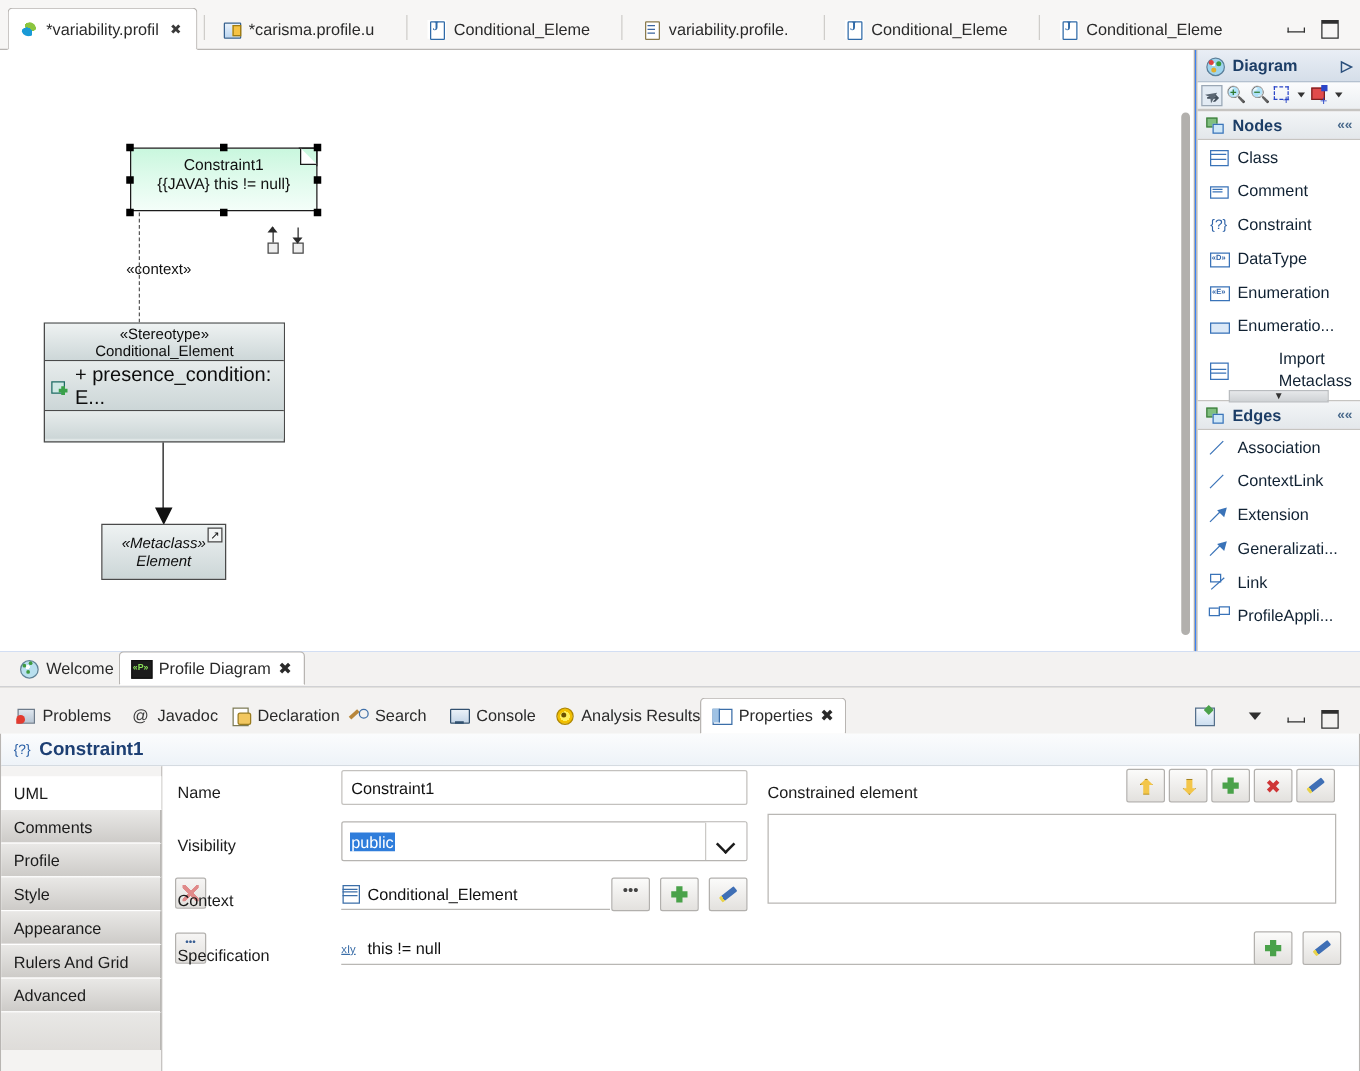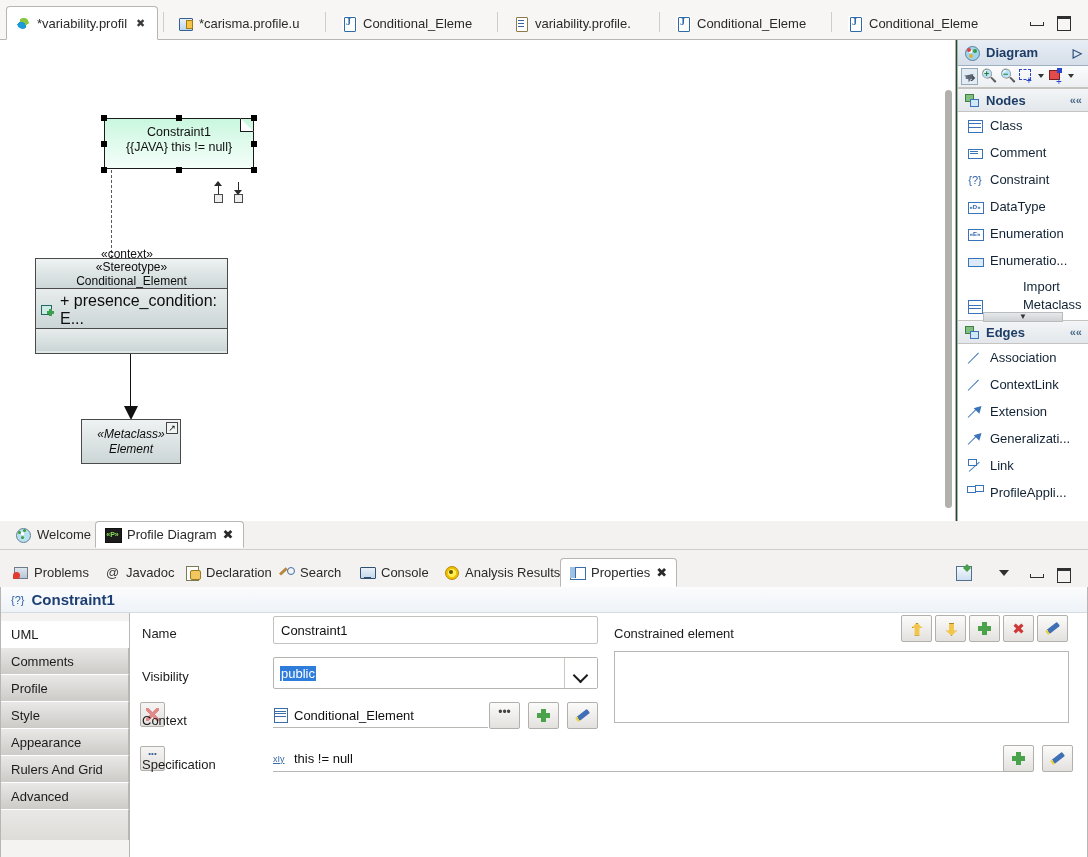--- a/index.html
+++ b/index.html
@@ -7,21 +7,21 @@
   html, body {
     margin: 0; padding: 0;
     width: 1088px; height: 857px;
     overflow: hidden;
     background: #ffffff;
     font-family: "Liberation Sans", sans-serif;
     font-size: 12.5px;
     color: #1b1b1b;
     -webkit-font-smoothing: antialiased;
   }
-  #app { position: relative; width: 1088px; height: 857px; background: #14532d; }
+  #app { position: relative; width: 1088px; height: 857px; background: #3b82f6; }
 
   
   .editor-tabbar {
     position: absolute; left: 0; top: 0; width: 1088px; height: 40px;
     background: #f7f6f5;
     border-bottom: 1px solid #b8b5b2;
   }
   .etab {
     position: absolute; top: 6px; height: 34px;
     display: flex; align-items: center; gap: 6px;
@@ -134,21 +134,20 @@
   }
 
   
   .ctx-link {
     position: absolute; left: 111px; top: 130px; width: 0; height: 98px;
     border-left: 1.2px dashed #5a5a5a;
   }
   .ctx-label {
     position: absolute; left: 101px; top: 168px; font-size: 12px; color: #111;
     background: transparent;
-    margin-top: 39px;
   }
 
   
   .ch { position: absolute; }
   .ch .sq {
     position: absolute; width: 9px; height: 9px;
     background: #eeeeee; border: 1.2px solid #4a4a4a;
   }
   .ch .shaft { position: absolute; width: 0; border-left: 1.2px solid #2a2a2a; height: 14px; }
 
@@ -250,21 +249,21 @@
     background: linear-gradient(to bottom, #f3f5f7, #e3e7eb);
     border-top: 1px solid #c6c4c1; border-bottom: 1px solid #c6c4c1;
     color: #1c3d66; font-weight: bold; font-size: 13px;
   }
   .pal-group .collapse { margin-left: auto; color: #4a6a8c; font-size: 11px; }
   .pal-item {
     height: 27px; display: flex; align-items: center; gap: 7px;
     padding: 0 4px 0 9px;
     color: #123; font-size: 13px; white-space: nowrap;
   }
-  .pal-item.two-line { height: 40px; align-items: flex-end; padding-top: 3px; gap: 40px; }
+  .pal-item.two-line { height: 40px; align-items: center; padding-top: 3px; gap: 40px; }
   .pal-item .plabel { line-height: 20px; }
   .pal-item.two-line .plabel { line-height: 18px; }
   .pic { width: 16px; height: 16px; position: relative; flex: 0 0 16px; }
   .pal-more {
     position: absolute; left: 25px; top: 272px; width: 80px; height: 10px;
     background: linear-gradient(to bottom, #e6e8ea, #cfd2d5);
     border: 1px solid #b9bcbf;
     text-align: center; font-size: 8px; line-height: 7px; color: #333;
   }
 

